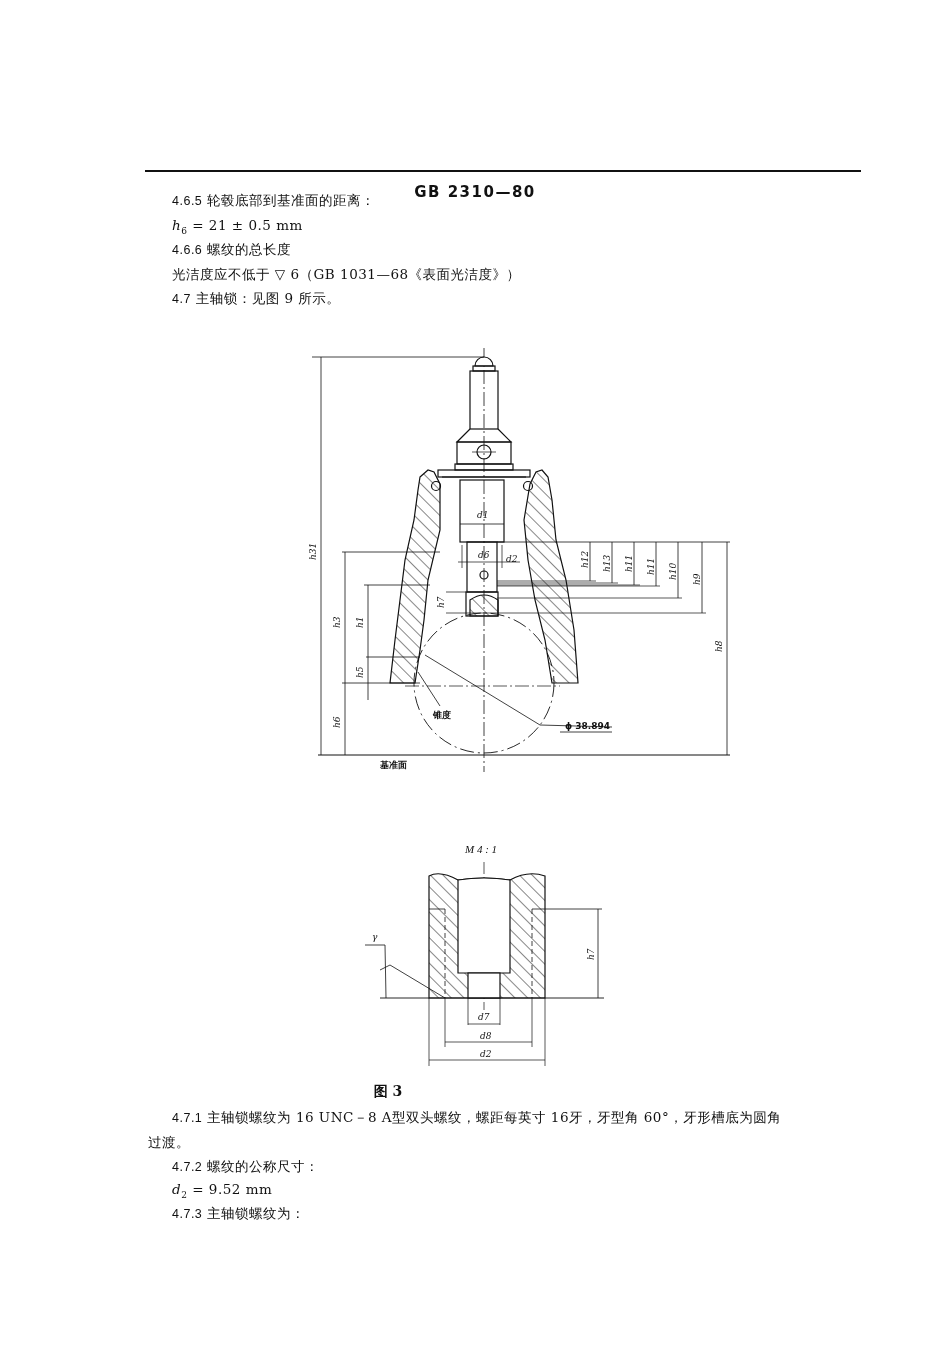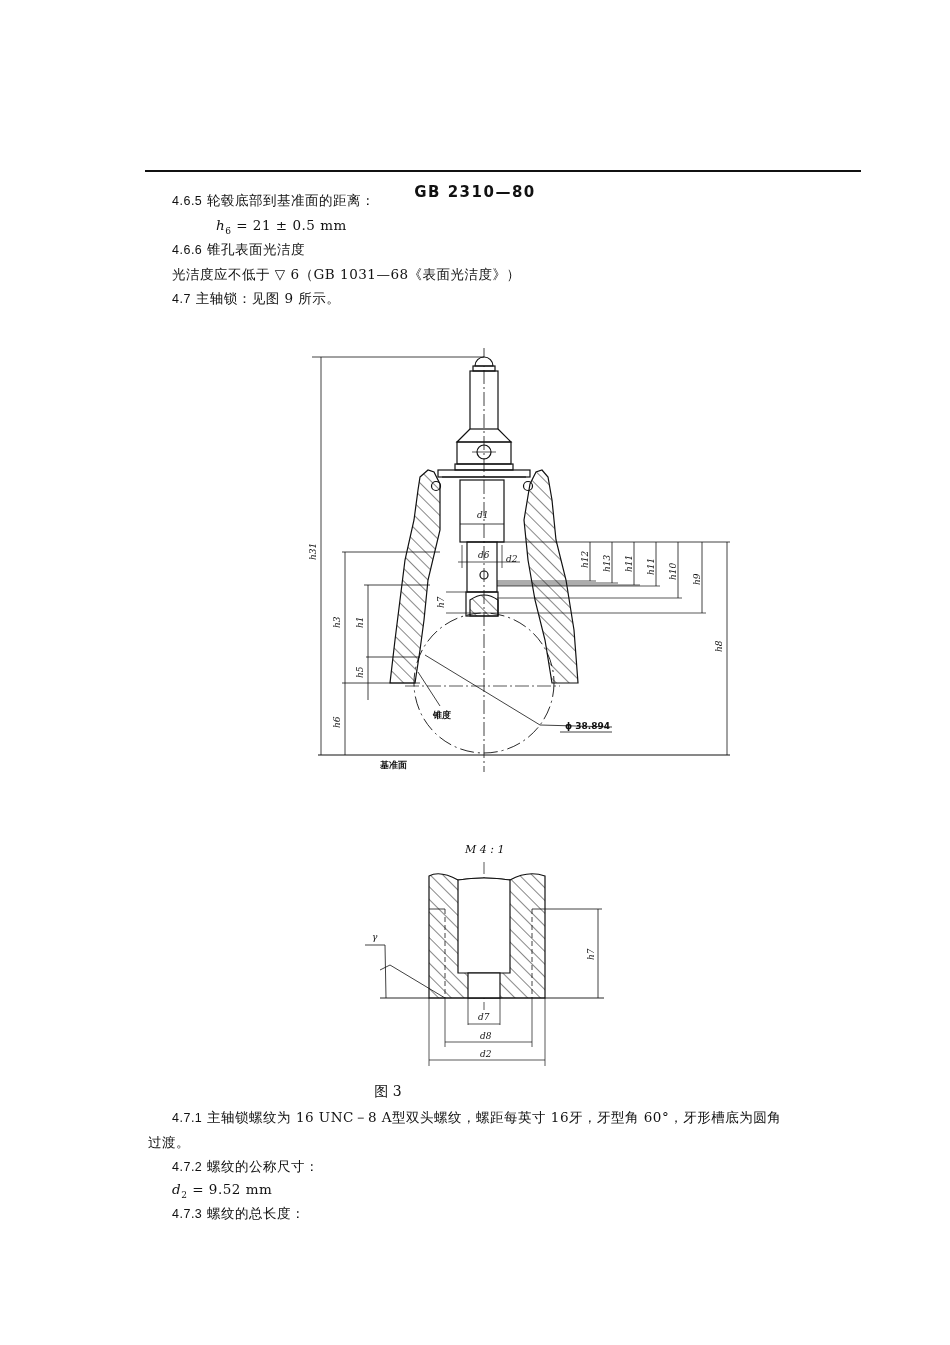--- a/index.html
+++ b/index.html
@@ -18,43 +18,43 @@
   }
   .line {
     position: absolute; font-size: 13.5px; line-height: 18px; white-space: nowrap;
     letter-spacing: 0.5px;
   }
   .line .num { font-family: Liberation Sans, sans-serif; font-size: 12.5px; }
   .line i { font-style: italic; }
   .line sub { font-size: 9px; }
   svg { position: absolute; left: 0; top: 0; }
   .fig-caption {
-    position: absolute; left: 0; width: 776px; top: 1083px; text-align: center; font-size: 14px;
+    position: absolute; left: 0; width: 776px; top: 1083px; text-align: center; font-size: 14px; font-weight: bold;
   }
   .scale-label {
-    position: absolute; left: 465px; top: 843px; font-size: 11px; font-style: italic;
+    position: absolute; left: 465px; top: 843px; font-size: 11px; font-style: italic; font-family: Liberation Serif, serif;
   }
 </style>
 </head>
 <body>
 
 <div class="header-title">GB 2310—80</div>
 <div class="header-rule"></div>
 
 <div class="line" style="left:172px;top:191px;">
   <span class="num">4.6.5</span>
   <span>轮毂底部到基准面的距离：</span>
 </div>
-<div class="line" style="left:172px;top:216px;margin-left:44px;">
+<div class="line" style="left:172px;top:216px;">
   <i>h</i><sub>6</sub>
   <span>= 21 ± 0.5 mm</span>
 </div>
 <div class="line" style="left:172px;top:240px;">
   <span class="num">4.6.6</span>
-  <span>锥孔表面光洁度</span>
+  <span>螺纹的总长度</span>
 </div>
 <div class="line" style="left:172px;top:265px;">光洁度应不低于 ▽ 6（GB 1031—68《表面光洁度》）</div>
 <div class="line" style="left:172px;top:289px;">
   <span class="num">4.7</span>
   <span>主轴锁：见图 9 所示。</span>
 </div>
 
 <svg width="950" height="1345" viewBox="0 0 950 1345">
   <defs>
     <pattern id="hatch" patternUnits="userSpaceOnUse" width="9" height="9" patternTransform="rotate(-45)">
@@ -206,14 +206,14 @@
 <div class="line" style="left:172px;top:1157px;text-align:center;">
   <span class="num">4.7.2</span>
   <span>螺纹的公称尺寸：</span>
 </div>
 <div class="line" style="left:172px;top:1180px;text-align:right;">
   <i>d</i><sub>2</sub>
   <span>= 9.52 mm</span>
 </div>
 <div class="line" style="left:172px;top:1204px;">
   <span class="num">4.7.3</span>
-  <span>螺纹的总长度：</span>
+  <span>主轴锁螺纹为：</span>
 </div>
 
 </body></html>

